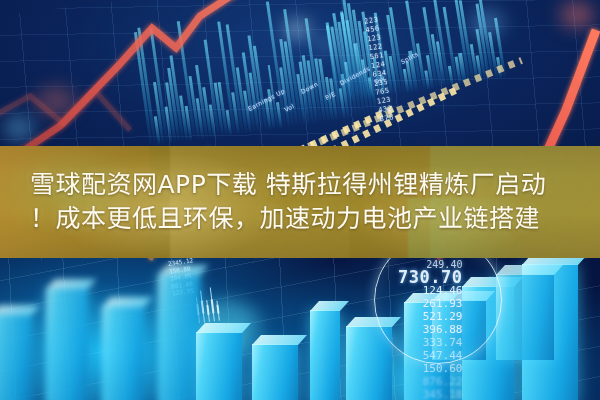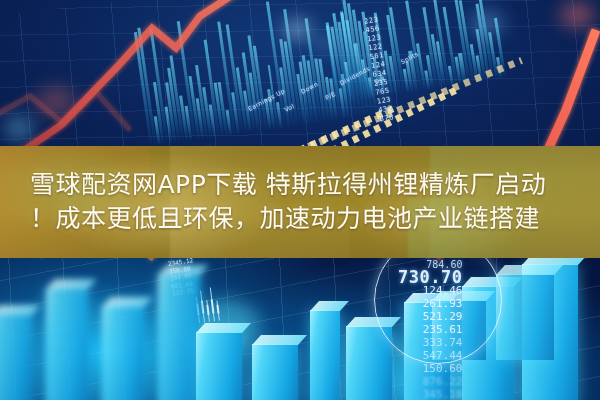--- a/index.html
+++ b/index.html
@@ -388,26 +388,26 @@
   <div class="bars3d" style="left:392px;bottom:40px;width:220px;height:120px;opacity:.88;">
     <div class="bar3d" style="left:40px;width:54px;height:60px;"></div>
     <div class="bar3d" style="left:104px;width:58px;height:86px;"></div>
   </div>
 
   <div class="dial"></div>
 
   <div class="ticker" id="ticker-center">
       <span>122.35</span>
       <span>435.52</span>
-      <span>784.60</span>
+      <span>249.40</span>
       <span>730.70</span>
       <span>124.46</span>
       <span>261.93</span>
       <span>521.29</span>
-      <span>235.61</span>
+      <span>396.88</span>
       <span>333.74</span>
       <span>547.44</span>
       <span>150.60</span>
       <span>876.22</span>
       <span>345.18</span>
     </div>
 
   <div class="band">
     <div class="band-glow"></div>
     <div class="band-streak" style="left:-10px;top:-14px;width:160px;height:150px;background:linear-gradient(118deg,rgba(255,150,60,.45),rgba(255,150,60,0));"></div>

